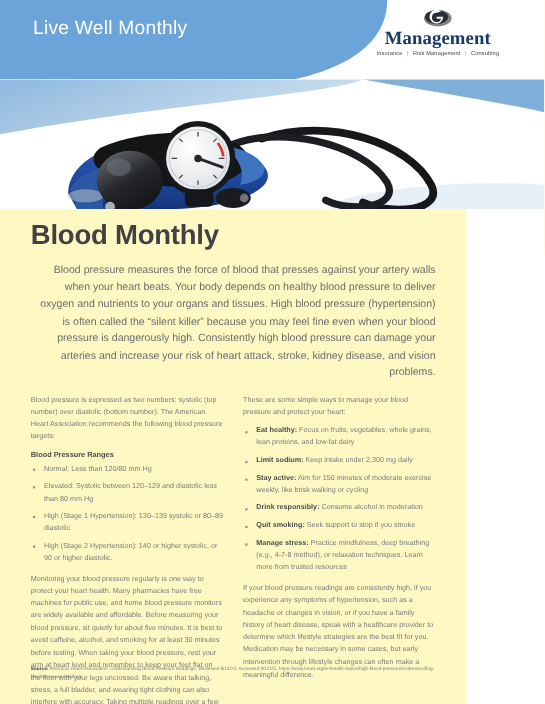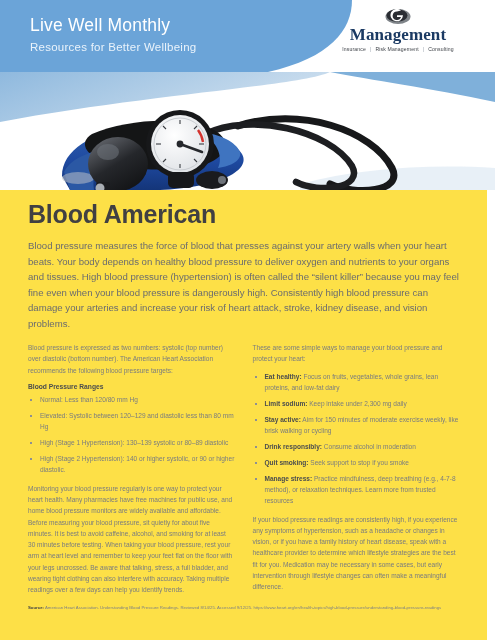--- a/index.html
+++ b/index.html
@@ -3,21 +3,21 @@
 <meta charset="utf-8">
 <style>
   * { margin:0; padding:0; box-sizing:border-box; }
   html, body { width:495px; height:640px; }
   body {
     font-family:"Liberation Sans", sans-serif;
     background:#ffffff;
     color:#58595b;
     overflow:hidden;
   }
-  .page { position:relative; width:487px; height:640px; background:#fde047; }
+  .page { position:relative; width:424px; height:640px; background:#fef9c3; }
 
   
   .header { position:relative; width:495px; height:72px; overflow:hidden; background:#ffffff; }
   .header-blue { position:absolute; inset:0; }
   .header-text { position:absolute; left:30px; top:15px; z-index:3; }
   .hdr-title {
     font-size:17.5px; font-weight:400; color:#ffffff; letter-spacing:.2px; line-height:1.15;
   }
   .hdr-sub {
     font-size:11.5px; font-weight:400; color:#eaf3fb; letter-spacing:.25px; margin-top:6px;
@@ -40,21 +40,21 @@
   
   .hero { position:relative; width:495px; height:118px; overflow:hidden; background:#fff; }
 
   
   .content { padding:10px 28px 0 28px; }
   .title {
     font-size:25px; font-weight:700; color:#414042; letter-spacing:-.2px;
     margin-bottom:9px;
   }
   .intro {
-    font-size:9.6px; line-height:1.62; color:#6b6c6e; margin-bottom:11px;
+    font-size:9.6px; line-height:1.62; color:#6b6c6e; margin-bottom:11px;text-align:right;
   }
   .cols { display:flex; gap:18px; }
   .col { width:213px; }
   p.body, .body {
     font-size:6.55px; line-height:1.72; color:#7a7c7f;
   }
   .sub-head {
     font-size:6.7px; font-weight:700; color:#4a4c4e; margin:7px 0 5px;
   }
   ul.list { list-style:none; margin:0 0 7px 0; }
@@ -83,21 +83,20 @@
 
   <div class="header">
     <svg class="header-blue" width="495" height="72" viewBox="0 0 495 72">
       <rect x="0" y="0" width="495" height="72" fill="#ffffff"></rect>
       <path d="M0,0 L352,0 C352,30 330,58 268,72 L0,72 Z" fill="#6ba4d8"></path>
       <path d="M352,0 L495,0 L495,44 C455,34 392,24 352,0 Z" fill="#ffffff"></path>
     </svg>
 
     <div class="header-text">
       <div class="hdr-title">Live Well Monthly</div>
-      <div class="hdr-sub">Resources for Better Wellbeing</div>
     </div>
 
     <div class="logo-wrap">
       <svg class="logo-mark" width="26" height="17" viewBox="0 0 52 34">
         <ellipse cx="26" cy="17" rx="25" ry="15" fill="#7f8489"></ellipse>
         <ellipse cx="24" cy="15" rx="21" ry="12.5" fill="#2a2d33"></ellipse>
         <path d="M24 7 a8.5 8.5 0 1 0 8 11 h-8 v-3.4 h12 a12.5 12.5 0 1 1 -4-9.6 z" fill="#ffffff"></path>
       </svg>
       <div class="logo-name">Management</div>
       <div class="logo-tag">
@@ -168,21 +167,21 @@
       <path d="M198,58 A26,26 0 0 1 203,70" fill="none" stroke="#d4332e" stroke-width="2.4"></path>
       <line x1="180" y1="72" x2="202" y2="80" stroke="#26282c" stroke-width="2.6" stroke-linecap="round"></line>
       <circle cx="180" cy="72" r="3.4" fill="#26282c"></circle>
       <rect x="168" y="100" width="26" height="16" rx="5" fill="#16171a"></rect>
       <ellipse cx="212" cy="108" rx="16" ry="9" fill="#1a1b1e"></ellipse>
       <circle cx="222" cy="108" r="4" fill="#6e737a"></circle>
     </svg>
   </div>
 
   <div class="content">
-    <div class="title">Blood American</div>
+    <div class="title">Blood Monthly</div>
     <div class="intro">Blood pressure measures the force of blood that presses against your artery walls when your heart beats. Your body depends on healthy blood pressure to deliver oxygen and nutrients to your organs and tissues. High blood pressure (hypertension) is often called the “silent killer” because you may feel fine even when your blood pressure is dangerously high. Consistently high blood pressure can damage your arteries and increase your risk of heart attack, stroke, kidney disease, and vision problems.</div>
 
     <div class="cols">
 
       <div class="col">
         <p class="body">Blood pressure is expressed as two numbers: systolic (top number) over diastolic (bottom number). The American Heart Association recommends the following blood pressure targets:</p>
         <div class="sub-head">Blood Pressure Ranges</div>
         <ul class="list">
           <li>Normal: Less than 120/80 mm Hg</li>
           <li>Elevated: Systolic between 120–129 and diastolic less than 80 mm Hg</li>

